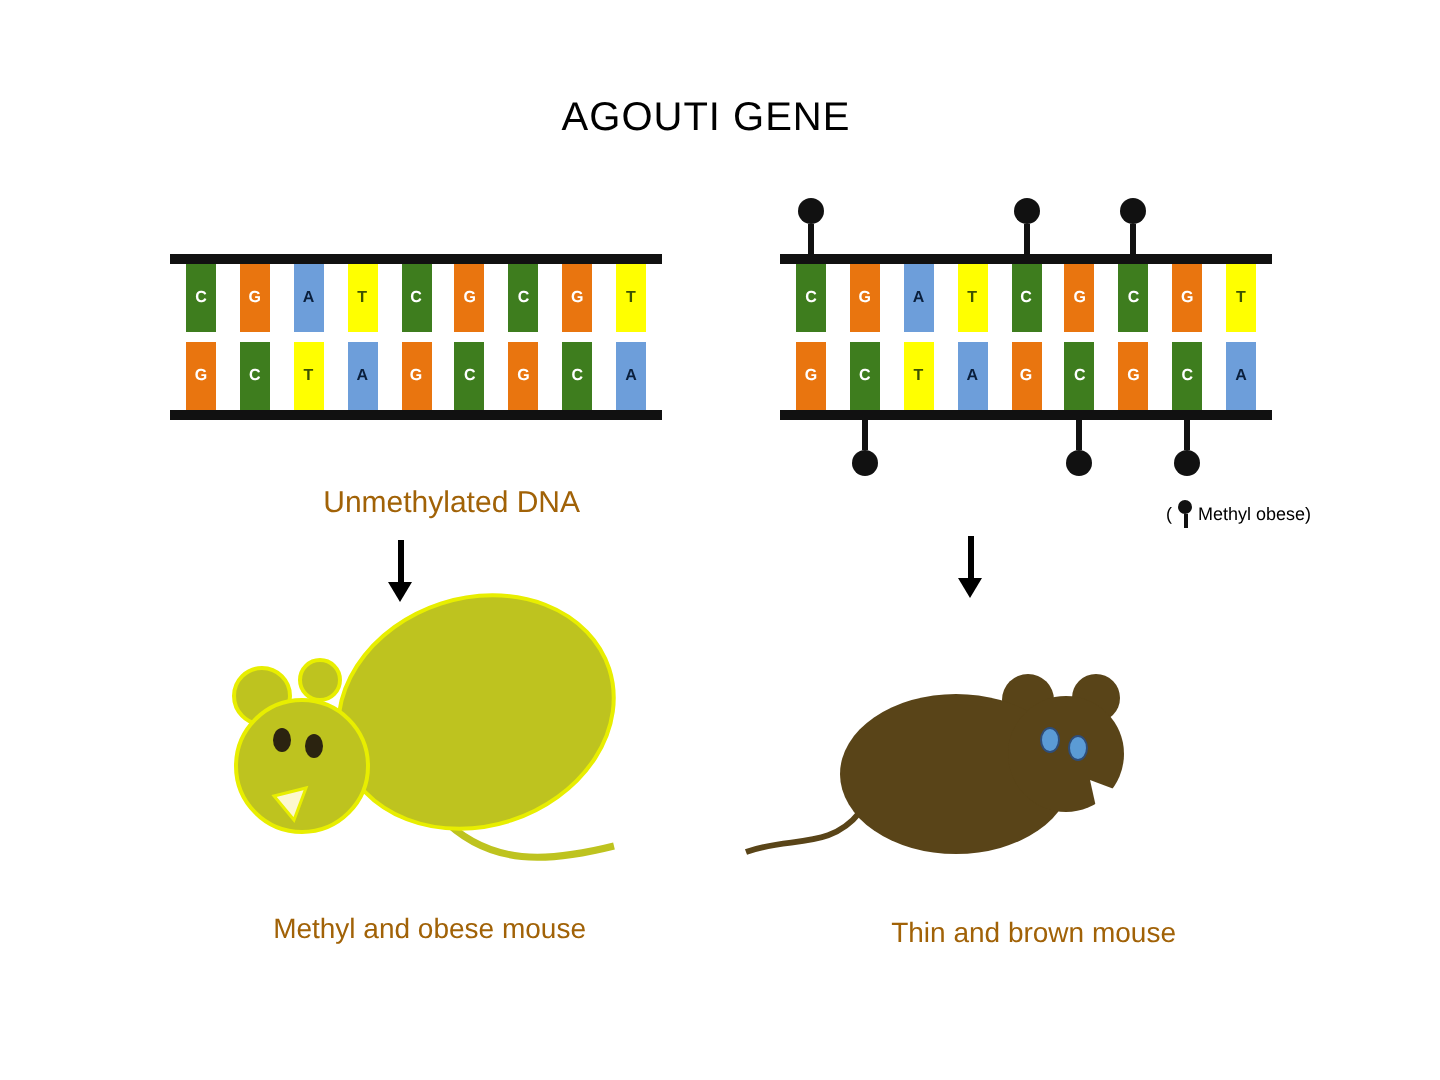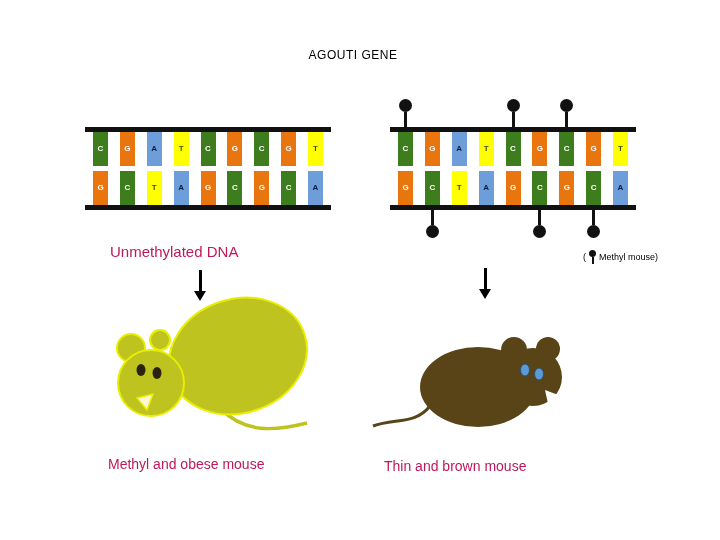--- a/index.html
+++ b/index.html
@@ -2,21 +2,21 @@
 <html><head>
 <meta charset="utf-8">
 <style>
   html,body { margin:0; padding:0; background:#ffffff; }
   .canvas {
     position:relative; width:720px; height:540px; background:#ffffff;
     font-family:"Liberation Sans", sans-serif; color:#000; overflow:hidden;
   }
   .title {
     position:absolute; left:253px; top:48px; width:200px; text-align:center;
-    font-size:12px; letter-spacing:0.5px; color:#000;
+    font-size:20px; letter-spacing:0.5px; color:#000;
   }
   
   .dna { position:absolute; width:246px; height:83px; }
   .backbone { position:absolute; left:0; right:0; height:5px; background:#111; }
   .backbone.top { top:0; }
   .backbone.bot { bottom:0; }
   .pairs {
     position:absolute; top:5px; bottom:5px; left:8px; right:8px;
     display:flex; justify-content:space-between;
   }
@@ -24,21 +24,21 @@
   .base {
     height:34px; line-height:34px; text-align:center;
     font-size:8px; font-weight:bold;
   }
   .methyl { position:absolute; width:13px; display:flex; flex-direction:column; align-items:center; }
   .methyl-top { top:-28px; }
   .methyl-bottom { top:83px; }
   .mhead { width:13px; height:13px; border-radius:50%; background:#111; }
   .mstem { width:3px; height:15px; background:#111; }
   
-  .label { position:absolute; text-align:left; color:#be185d; }
+  .label { position:absolute; text-align:right; color:#a16207; }
   .label.big { font-size:15px; width:180px; }
   .label.mouse-label { font-size:14px; }
   .legend { position:absolute; left:583px; top:250px; font-size:9px; display:flex; align-items:center; }
   .legend-icon { display:inline-flex; flex-direction:column; align-items:center; margin:0 3px; }
   .lhead { width:7px; height:7px; border-radius:50%; background:#111; }
   .lstem { width:2px; height:7px; background:#111; }
   
   .arrow { position:absolute; width:16px; height:32px; }
   .arrow .shaft { position:absolute; left:7px; top:0; width:2.5px; height:22px; background:#000; }
   .arrow .tip {
@@ -166,21 +166,21 @@
     </div>
 
   <div class="label big" style="left:110px; top:243px;">Unmethylated DNA</div>
 
   <div class="legend">
     <span>(</span>
     <span class="legend-icon">
       <span class="lhead"></span>
       <span class="lstem"></span>
     </span>
-    <span>Methyl mouse)</span>
+    <span>Methyl obese)</span>
   </div>
 
   <div class="arrow" style="left:192px; top:270px;">
     <div class="shaft"></div>
     <div class="tip"></div>
   </div>
   <div class="arrow" style="left:477px; top:268px;">
     <div class="shaft"></div>
     <div class="tip"></div>
   </div>
@@ -205,15 +205,15 @@
       <circle cx="183" cy="19" r="12"></circle>
       <ellipse cx="113" cy="57" rx="58" ry="40"></ellipse>
       <circle cx="168" cy="47" r="29"></circle>
     </g>
     <ellipse cx="160" cy="40" rx="4.5" ry="6" stroke="#2e4d79" stroke-width="1" fill="#5b9bd5"></ellipse>
     <ellipse cx="174" cy="44" rx="4.5" ry="6" stroke="#2e4d79" stroke-width="1" fill="#5b9bd5"></ellipse>
     <path d="M180,60 L196,66 L184,78 Z" fill="#ffffff"></path>
   </svg>
 
   <div class="label mouse-label" style="left:108px; top:456px; width:185px;">Methyl and obese mouse</div>
-  <div class="label mouse-label" style="left:384px; top:458px; width:190px;">Thin and brown mouse</div>
+  <div class="label mouse-label" style="left:398px; top:458px; width:190px;">Thin and brown mouse</div>
 
 </div>
 
 </body></html>

